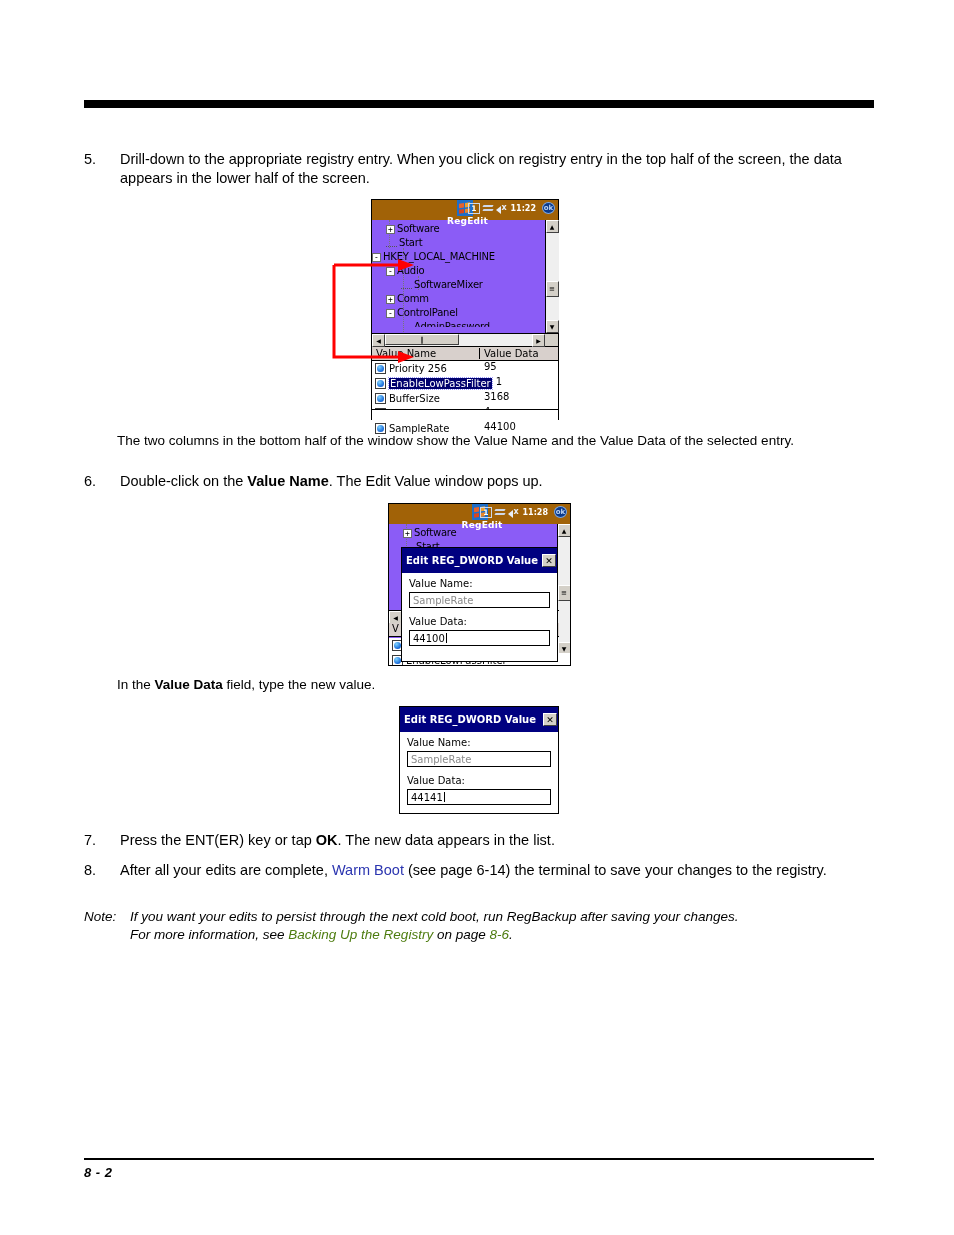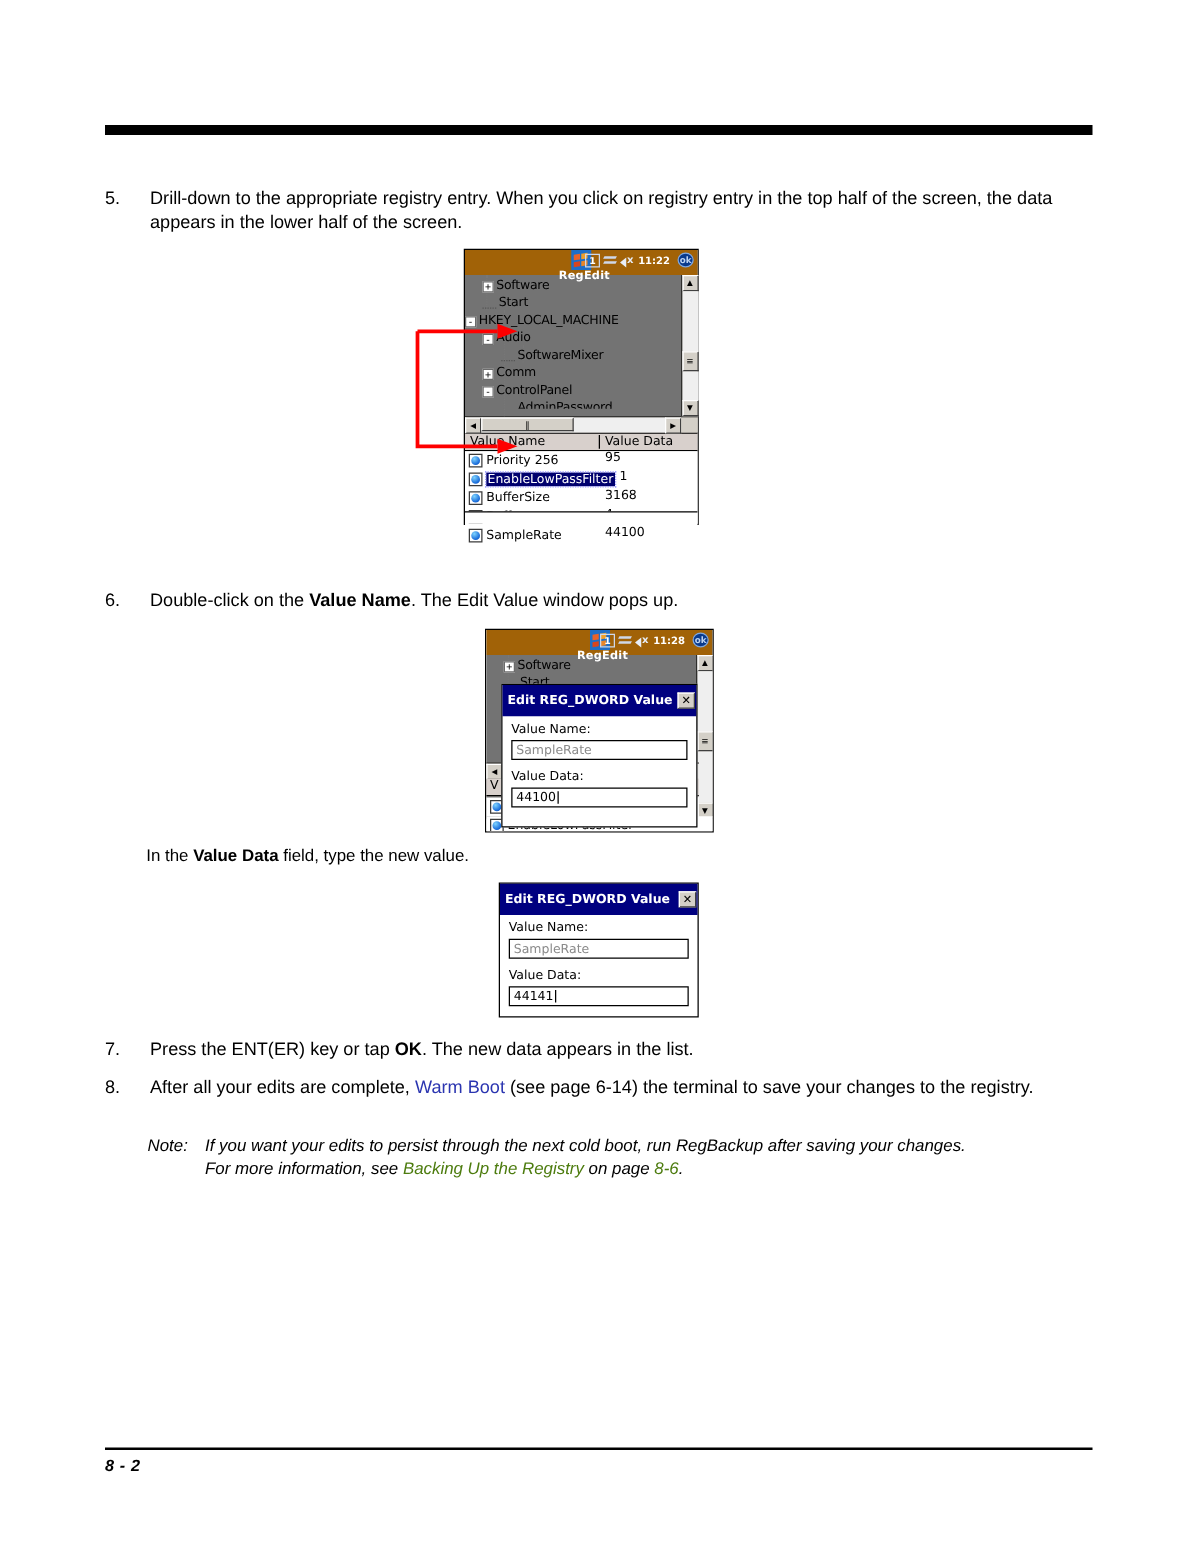--- a/index.html
+++ b/index.html
@@ -36,21 +36,20 @@
   b { font-weight:bold; }
   .lnk { color:#2b35b0; }
   .lnk-i { color:#4d7c0f; font-style:italic; }
 
   .para { position:absolute; font-size:13.5px; line-height:1.32; }
 
   
   .note {
     position:absolute; font-style:italic; font-size:13.5px; line-height:1.36;
     display:flex;
-    margin-left:34px;
   }
   .note .lbl { flex:0 0 46px; }
   .note .txt { width:760px; }
 
   
   .ppc {
     position:absolute;
     background:#fff;
     font-family:"DejaVu Sans", sans-serif;
     -webkit-font-smoothing:none;
@@ -105,21 +104,21 @@
   .tb-clock { font-size:8px; }
   .tb-ok {
     position:absolute; right:3px; top:2px;
     width:13px; height:12px; border-radius:50%;
     background:#0a3a8c; border:1px solid #7fa8e0;
     color:#bcd3f2; font-size:7px; font-weight:bold;
     display:flex; align-items:center; justify-content:center;
   }
 
   
-  .tree-wrap { display:flex; background:#737373; }
+  .tree-wrap { display:flex; background:#8b5cf6; }
   .tree {
     flex:1 1 auto; position:relative; overflow:hidden;
     font-size:10px; color:#000; padding-top:2px;
   }
   .tnode { position:relative; height:14px; line-height:14px; white-space:nowrap; }
   .tnode .exp {
     display:inline-block; width:9px; height:9px; line-height:7px;
     border:1px solid #6b6b6b; background:#fff; text-align:center;
     font-size:8px; font-family:"DejaVu Sans Mono", monospace;
     vertical-align:middle; margin-right:2px;
@@ -342,20 +341,21 @@
 
   <svg class="arrow-svg" width="954" height="1235">
     <g stroke="#ff0000" stroke-width="3" fill="none">
       <path d="M334,265 L398,265"></path>
       <path d="M334,265 L334,357 L398,357"></path>
     </g>
     <polygon points="398,259 414,265 398,271" fill="#ff0000"></polygon>
     <polygon points="398,351 414,357 398,363" fill="#ff0000"></polygon>
   </svg>
 
+  <div class="para" style="left:117px; top:432px; width:742px;">The two columns in the bottom half of the window show the Value Name and the Value Data of the selected entry.</div>
 
   <div class="step" style="left:84px; top:472px;">
     <span class="num">6.</span>
     <span class="body"><span>Double-click on the </span><b>Value Name</b><span>. The Edit Value window pops up.</span></span>
   </div>
 
   <div class="ppc ppc-frame" style="left:388px; top:503px; width:183px; height:163px; overflow:hidden;">
 
     <div class="titlebar">
       <div class="tb-logo"></div>

